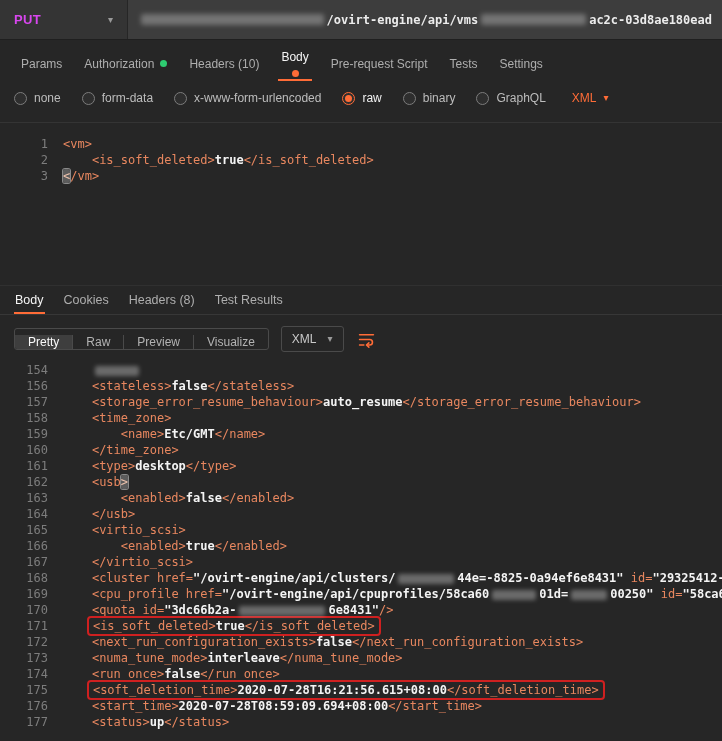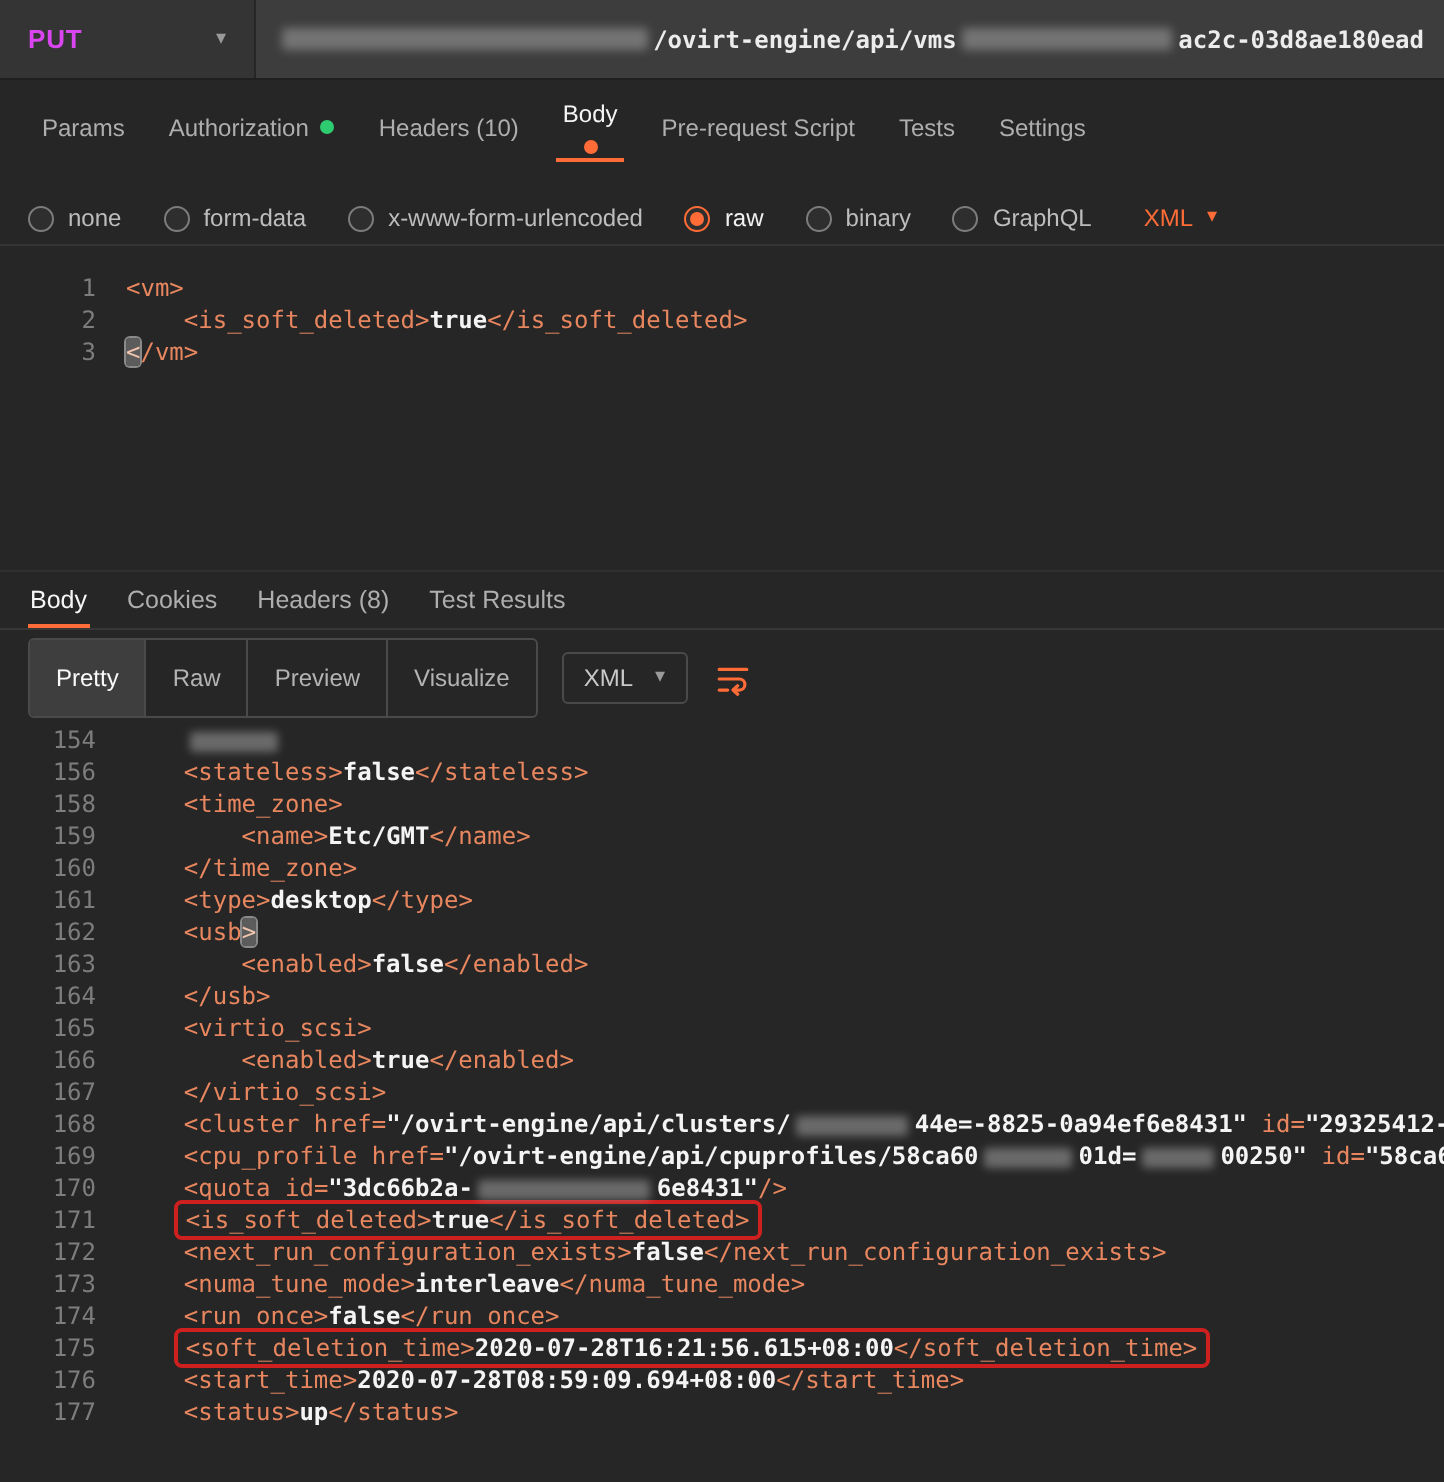--- a/index.html
+++ b/index.html
@@ -22,21 +22,21 @@
   .redact { display:inline-block; height:11px; border-radius:2px; background:#aaa; opacity:.5; filter:blur(2.5px); vertical-align:middle; margin:0 3px; }
 
   
   .req-tabs { position:absolute; top:41px; left:0; right:0; height:45px; display:flex; align-items:stretch; padding-left:10px; }
   .tab { display:flex; align-items:center; gap:6px; padding:0 11px; font-size:12px; color:#aeaeae; cursor:pointer; position:relative;justify-content:center; }
   .tab.active { color:#f5f5f5;flex-direction:column; }
   .tab.active::after { content:""; position:absolute; left:8px; right:8px; bottom:5px; height:2px; background:#ff6c37; }
   .dot { width:7px; height:7px; border-radius:50%; display:inline-block; }
 
   
-  .modes { position:absolute; top:91px; left:0; right:0; height:36px; display:flex; align-items:center; padding-left:14px; }
+  .modes { position:absolute; top:80px; left:0; right:0; height:36px; display:flex; align-items:center; padding-left:14px; }
   .mode-list { display:flex; align-items:center; gap:21px; }
   .radio { display:flex; align-items:center; gap:7px; font-size:12px; color:#bdbdbd; cursor:pointer; }
   .radio-circle { width:13px; height:13px; border-radius:50%; border:1px solid #7c7c7c; background:#2e2e2e; position:relative; flex:none; }
   .radio.selected { color:#f2f2f2; }
   .radio.selected .radio-circle { border-color:#ff6c37; }
   .radio.selected .radio-circle::after { content:""; position:absolute; inset:2px; border-radius:50%; background:#ff6c37; }
   .lang-req { display:flex; align-items:center; gap:7px; margin-left:26px; color:#ff6c37; font-size:12px; cursor:pointer; }
 
   
   .req-editor { position:absolute; top:122px; left:0; right:0; height:163px; border-top:1px solid #343434; padding-top:13px; overflow:hidden; }
@@ -52,21 +52,21 @@
   .code-line .redact { height:10px; background:#bdbdbd; filter:blur(2px); opacity:.45; }
   .red-box { display:inline-block; border:2px solid #cf2020; border-radius:4px; padding:0 4px; margin:-2px 0 -2px -5px; }
 
   
   .resp-tabs { position:absolute; top:285px; left:0; right:0; height:30px; display:flex; align-items:stretch; padding-left:5px; border-top:1px solid #303030; border-bottom:1px solid #373737; }
   .resp-tabs .tab { padding:0 10px; font-size:12.5px; }
   .resp-tabs .tab.active::after { left:9px; right:9px; bottom:0; }
 
   
   .resp-views { position:absolute; top:324px; left:0; right:0; height:30px; display:flex; align-items:center; padding-left:14px; gap:12px; }
-  .seg-group { display:flex; height:40px; border:1px solid #4a4a4a; border-radius:3px; overflow:hidden; }
+  .seg-group { display:flex; height:22px; border:1px solid #4a4a4a; border-radius:3px; overflow:hidden;align-items:flex-end; }
   .seg { display:flex; align-items:center; padding:0 13px; font-size:12px; color:#b3b3b3; border-right:1px solid #4a4a4a; cursor:pointer; }
   .seg:last-child { border-right:none; }
   .seg.active { background:#3e3e3e; color:#fafafa; }
   .lang-select { display:flex; align-items:center; gap:11px; height:26px; padding:0 10px; border:1px solid #4a4a4a; border-radius:3px; font-size:12px; color:#c9c9c9; cursor:pointer; }
   .wrap-icon { display:flex; align-items:center; cursor:pointer; margin-left:2px; }
 </style>
 </head>
 <body>
 
 <div class="app">
@@ -179,20 +179,21 @@
       <svg width="17" height="17" viewBox="0 0 16 16" fill="none">
         <path d="M1.5 3.5 H14.5 M1.5 8 H11 a2.6 2.6 0 0 1 0 5.2 H8.6 M1.5 13.2 H5.5" stroke="#ff6c37" stroke-width="1.5" stroke-linecap="round"></path>
         <path d="M10.2 11.2 L8 13.2 L10.2 15.2" stroke="#ff6c37" stroke-width="1.5" stroke-linecap="round" stroke-linejoin="round"></path>
       </svg>
     </div>
   </div>
 
   <div class="resp-editor">
       <div class="code-line"><span class="ln">154</span><span class="code-content"><span class="tok-ws">    </span><span class="redact" style="width: 44px;"></span></span></div>
       <div class="code-line"><span class="ln">156</span><span class="code-content"><span class="tok-ws">    </span><span class="tok-tag">&lt;stateless&gt;</span><span class="tok-val">false</span><span class="tok-tag">&lt;/stateless&gt;</span></span></div>
+      <div class="code-line"><span class="ln">157</span><span class="code-content"><span class="tok-ws">    </span><span class="tok-tag">&lt;storage_error_resume_behaviour&gt;</span><span class="tok-val">auto_resume</span><span class="tok-tag">&lt;/storage_error_resume_behaviour&gt;</span></span></div>
       <div class="code-line"><span class="ln">158</span><span class="code-content"><span class="tok-ws">    </span><span class="tok-tag">&lt;time_zone&gt;</span></span></div>
       <div class="code-line"><span class="ln">159</span><span class="code-content"><span class="tok-ws">        </span><span class="tok-tag">&lt;name&gt;</span><span class="tok-val">Etc/GMT</span><span class="tok-tag">&lt;/name&gt;</span></span></div>
       <div class="code-line"><span class="ln">160</span><span class="code-content"><span class="tok-ws">    </span><span class="tok-tag">&lt;/time_zone&gt;</span></span></div>
       <div class="code-line"><span class="ln">161</span><span class="code-content"><span class="tok-ws">    </span><span class="tok-tag">&lt;type&gt;</span><span class="tok-val">desktop</span><span class="tok-tag">&lt;/type&gt;</span></span></div>
       <div class="code-line"><span class="ln">162</span><span class="code-content"><span class="tok-ws">    </span><span class="tok-tag">&lt;usb</span><span class="tok-sel">&gt;</span></span></div>
       <div class="code-line"><span class="ln">163</span><span class="code-content"><span class="tok-ws">        </span><span class="tok-tag">&lt;enabled&gt;</span><span class="tok-val">false</span><span class="tok-tag">&lt;/enabled&gt;</span></span></div>
       <div class="code-line"><span class="ln">164</span><span class="code-content"><span class="tok-ws">    </span><span class="tok-tag">&lt;/usb&gt;</span></span></div>
       <div class="code-line"><span class="ln">165</span><span class="code-content"><span class="tok-ws">    </span><span class="tok-tag">&lt;virtio_scsi&gt;</span></span></div>
       <div class="code-line"><span class="ln">166</span><span class="code-content"><span class="tok-ws">        </span><span class="tok-tag">&lt;enabled&gt;</span><span class="tok-val">true</span><span class="tok-tag">&lt;/enabled&gt;</span></span></div>
       <div class="code-line"><span class="ln">167</span><span class="code-content"><span class="tok-ws">    </span><span class="tok-tag">&lt;/virtio_scsi&gt;</span></span></div>

